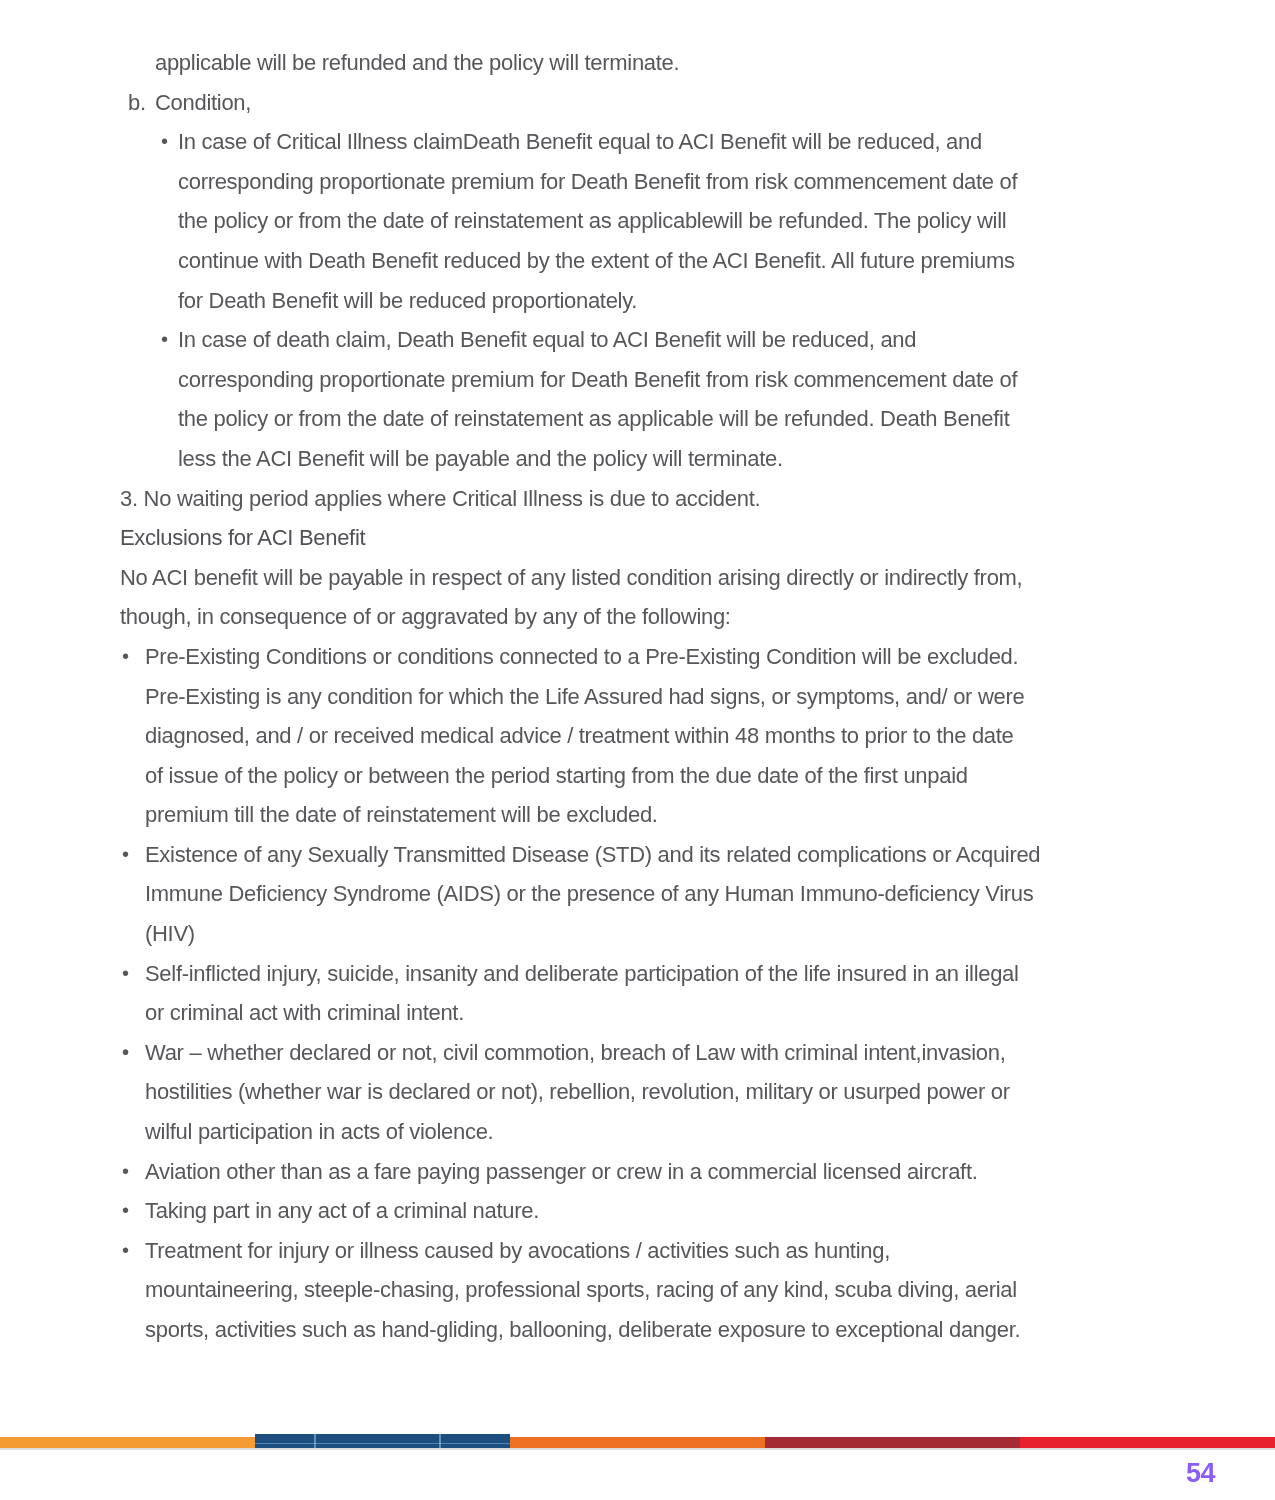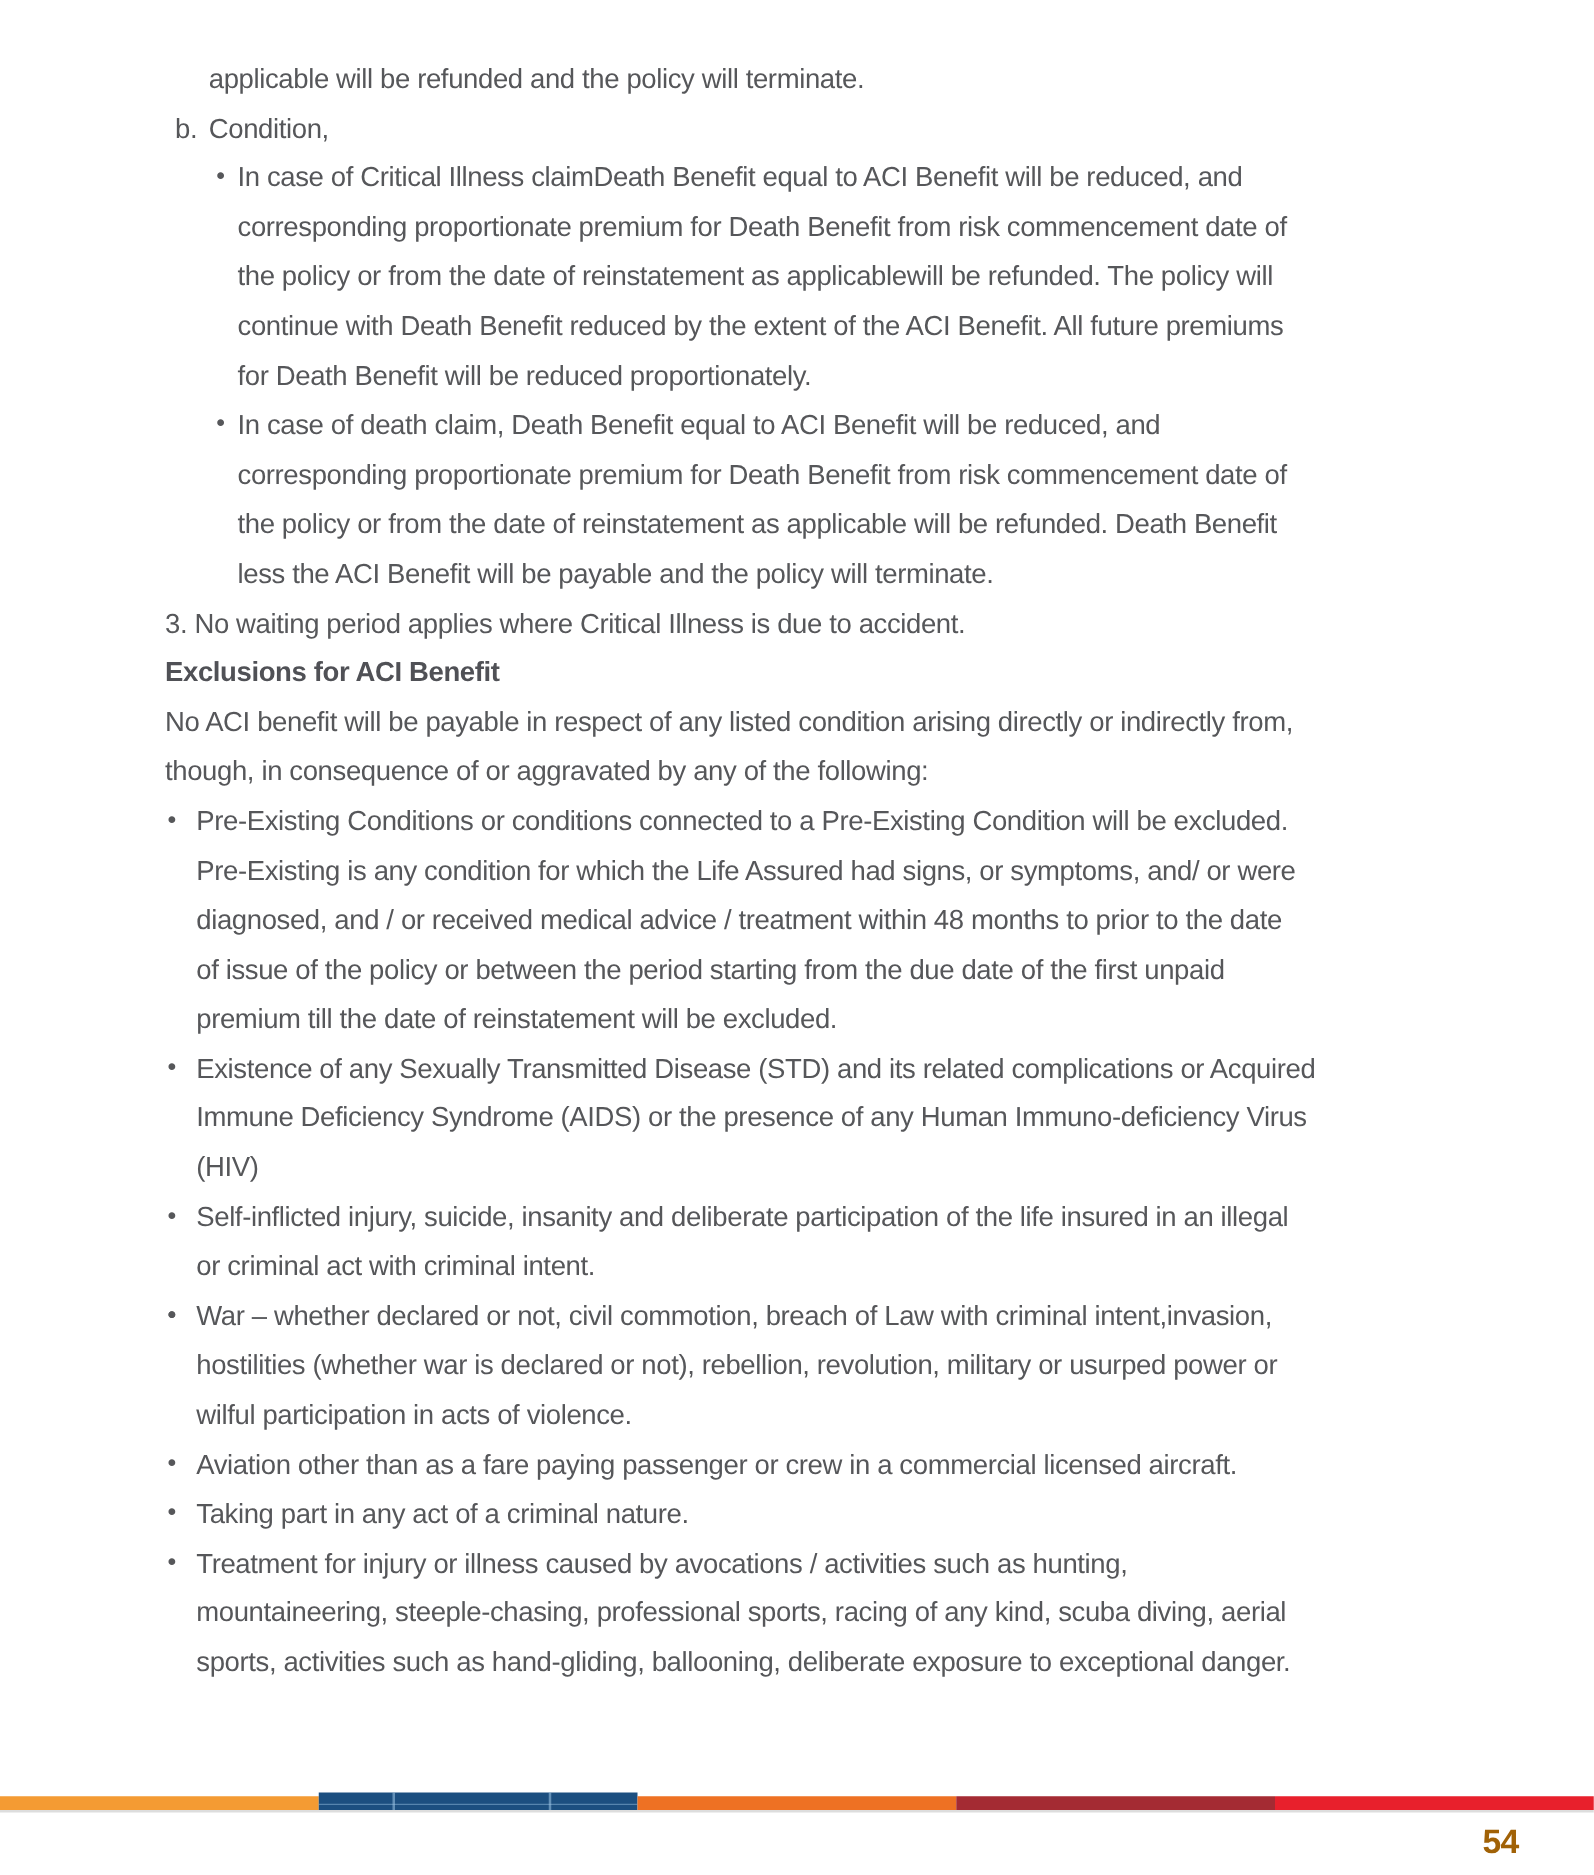--- a/index.html
+++ b/index.html
@@ -16,31 +16,30 @@
     color: #56575a;
   }
   .doc-body {
     position: absolute;
     top: 43px;
     left: 0;
     right: 0;
     font-size: 22px;
     line-height: 39.6px;
     letter-spacing: -0.3px;
-    padding-left: 12px;
   }
   .block {
     position: relative;
     padding-right: 48px;
   }
   .block .text {
     white-space: pre-line;
   }
   .block.bold .text {
-    font-weight: bold;
+    font-weight: normal;
     color: #505156;
   }
   .marker {
     position: absolute;
     top: 0;
   }
   
   .s-base    { padding-left: 100px; margin-left: 20px; }
   .s-cont-a  { padding-left: 155px; }
   .s-list-b  { padding-left: 155px; }
@@ -83,21 +82,21 @@
     top: 62%;
     height: 1px;
     background: rgba(160,200,230,0.45);
   }
   .page-number {
     position: absolute;
     top: 1458px;
     right: 60px;
     font-size: 27px;
     font-weight: bold;
-    color: #a16207;
+    color: #8b5cf6;
     letter-spacing: -0.5px;
   }
 </style>
 </head>
 <body>
 
 <main class="doc-body">
     <div class="block s-cont-a"><span class="text">applicable will be refunded and the policy will terminate.</span></div>
     <div class="block s-list-b"><span class="marker">b.</span><span class="text">Condition,</span></div>
     <div class="block s-bullet2"><span class="marker">•</span><span class="text">In case of Critical Illness claimDeath Benefit equal to ACI Benefit will be reduced, and

